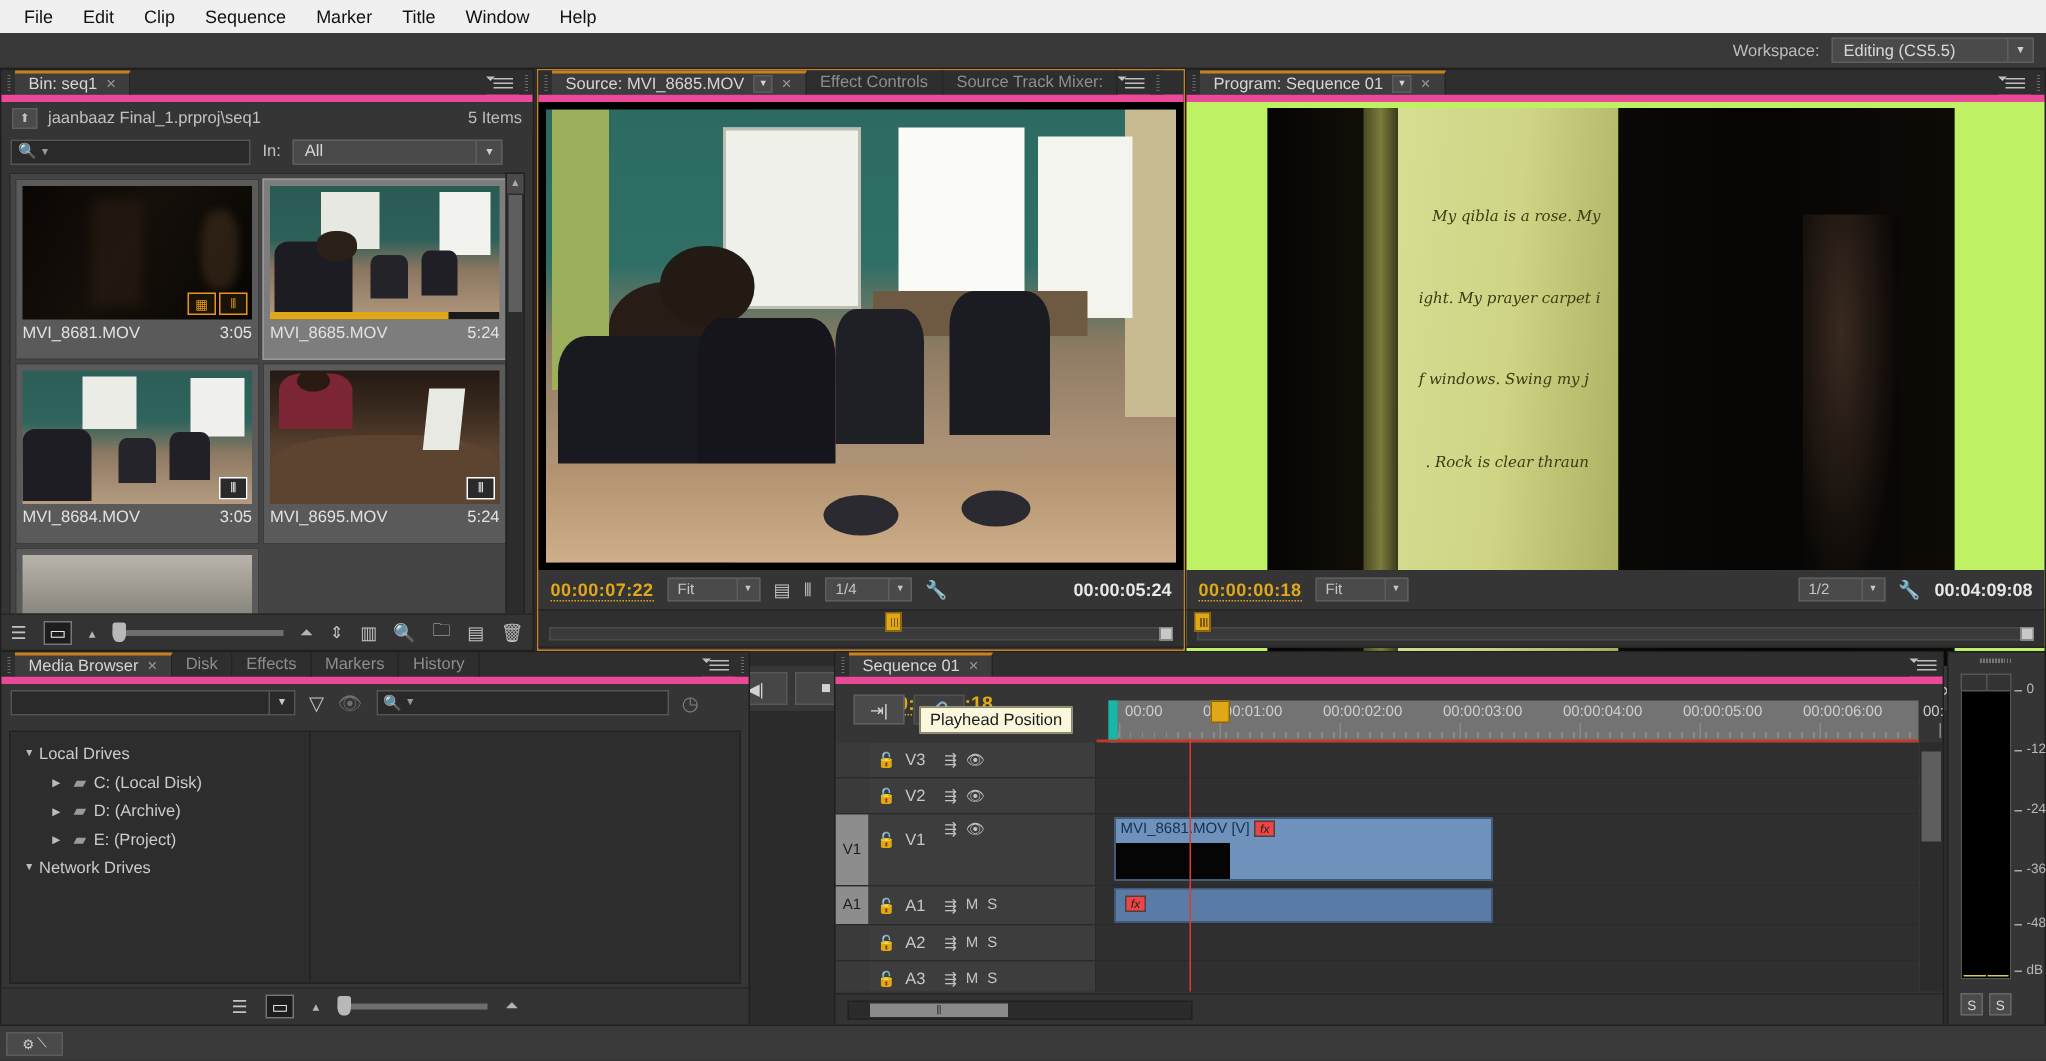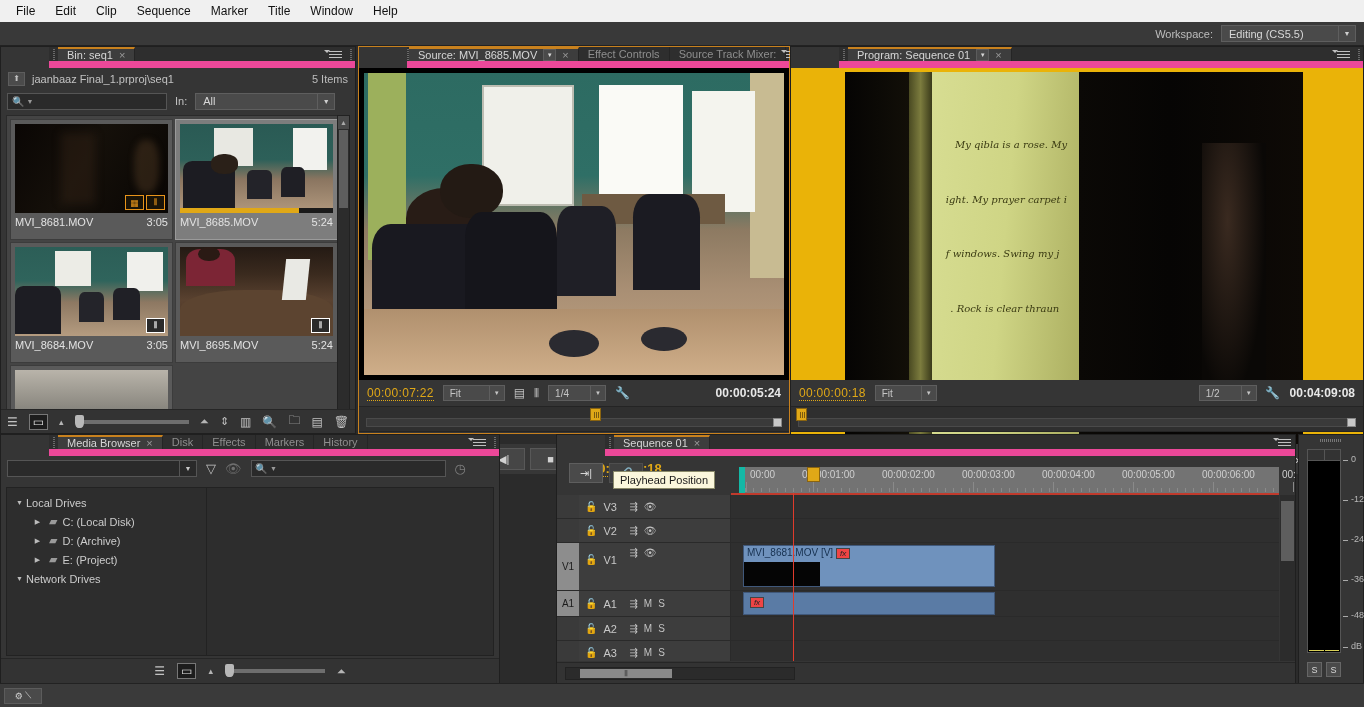--- a/index.html
+++ b/index.html
@@ -18,21 +18,21 @@
   .wsbar .lbl { color:#bdbdbd; font-size:11px; margin-right:8px; }
   .combo { background:#4a4a4a; border:1px solid #5e5e5e; height:17px;
     display:flex; align-items:center; color:#d8d8d8; font-size:11px;
     padding:0 0 0 7px; min-width:135px; justify-content:space-between; }
   .combo .arw { width:17px; height:15px; border-left:1px solid #5e5e5e;
     display:flex; align-items:center; justify-content:center; font-size:7px; color:#cfcfcf; }
 
   
   .panel { position:absolute; background:#353535; border:1px solid #1f1f1f; }
   .tabrow { height:21px; background:#2e2e2e; display:flex; align-items:stretch;
-    border-bottom:7px solid #ec4899; position:relative;margin-left:48px; }
+    border-bottom:5px solid #ec4899; position:relative; }
   .grip { width:9px; background:#2e2e2e; display:flex; align-items:center; justify-content:center; }
   .grip:after { content:""; width:2px; height:11px;
     background:repeating-linear-gradient(#6a6a6a 0 1px, transparent 1px 2px); }
   .tab { display:flex; align-items:center; padding:0 9px; font-size:11px;
     color:#8e8e8e; border-right:1px solid #252525; background:#2e2e2e; white-space:nowrap; }
   .tab.active { background:#3d3d3d; color:#d6d6d6;
     border-top:2px solid #c8811e; padding-top:0; }
   .tab .x { margin-left:6px; font-size:11px; color:#9a9a9a; }
   .tab .dd { margin-left:6px; width:13px; height:12px; background:#4a4a4a;
     border:1px solid #5c5c5c; display:flex; align-items:center; justify-content:center; font-size:6px; }
@@ -80,21 +80,21 @@
   .bin-foot { position:absolute; left:0; bottom:0; width:100%; height:24px;
     background:#333; border-top:1px solid #262626; display:flex; align-items:center;
     padding:0 6px; gap:11px; }
 
   
   #srcmon { left:358px; top:46px; width:432px; height:388px; border-color:#c8811e; }
   #pgmmon { left:790px; top:46px; width:574px; height:388px; }
   .mon-img { position:absolute; left:0; width:100%; background:#000; overflow:hidden; }
   .mon-bar { position:absolute; left:0; width:100%; height:26px; display:flex;
     align-items:center; padding:0 8px; gap:9px; font-size:12px; background:#353535; }
-  .tc-y { color:#e0a817; font-weight:normal; font-size:12px; letter-spacing:.3px;
+  .tc-y { color:#e0a817; font-weight:bold; font-size:12px; letter-spacing:.3px;
     border-bottom:1px dotted #e0a817; }
   .tc-w { color:#e8e8e8; font-weight:bold; font-size:12px; }
   .sm-combo { background:#4a4a4a; border:1px solid #5e5e5e; height:16px; min-width:62px;
     display:flex; align-items:center; justify-content:space-between; padding-left:6px;
     color:#c6c6c6; font-size:10px; }
   .sm-combo .arw { width:15px; height:14px; border-left:1px solid #5e5e5e;
     display:flex; align-items:center; justify-content:center; font-size:6px; }
   .mini-ic { color:#c2c2c2; font-size:12px; display:flex; align-items:center; }
   .mon-track { position:absolute; left:0; width:100%; height:26px; background:#2f2f2f;
     border-top:1px solid #242424; border-bottom:1px solid #242424; }
@@ -437,21 +437,21 @@
     <div class="menu-ic">
       <span class="hamb">
           <i></i>
           <i></i>
           <i></i>
         </span>
     </div>
     <div class="grip"></div>
   </div>
 
-  <div class="mon-img" style="top:21px;height:400px;background:#eab308">
+  <div class="mon-img" style="top:21px;height:400px;background:#bef264">
     <div style="position:absolute;left:54px;right:60px;top:4px;bottom:4px;background:#050403;overflow:hidden">
       <div style="position:absolute;left:0;top:0;bottom:0;width:14%;background:linear-gradient(90deg,#050403,#120f08)"></div>
       <div style="position:absolute;left:14%;top:0;bottom:0;width:5%;
            background:linear-gradient(90deg,#4a4a22,#7c7c3e,#3a3a1a)"></div>
       <div style="position:absolute;left:19%;top:0;bottom:0;width:32%;
            background:linear-gradient(95deg,#d7dd92 0%,#cfd585 48%,#a9ac5e 100%)"></div>
       <div style="position:absolute;left:51%;top:0;bottom:0;right:0;
            background:linear-gradient(90deg,#0b0906,#060504 40%,#0e0a06 100%)"></div>
       <div style="position:absolute;right:8%;top:18%;width:14%;height:66%;
            background:radial-gradient(ellipse at 40% 30%,#3a2a20,#0a0806 70%)"></div>

